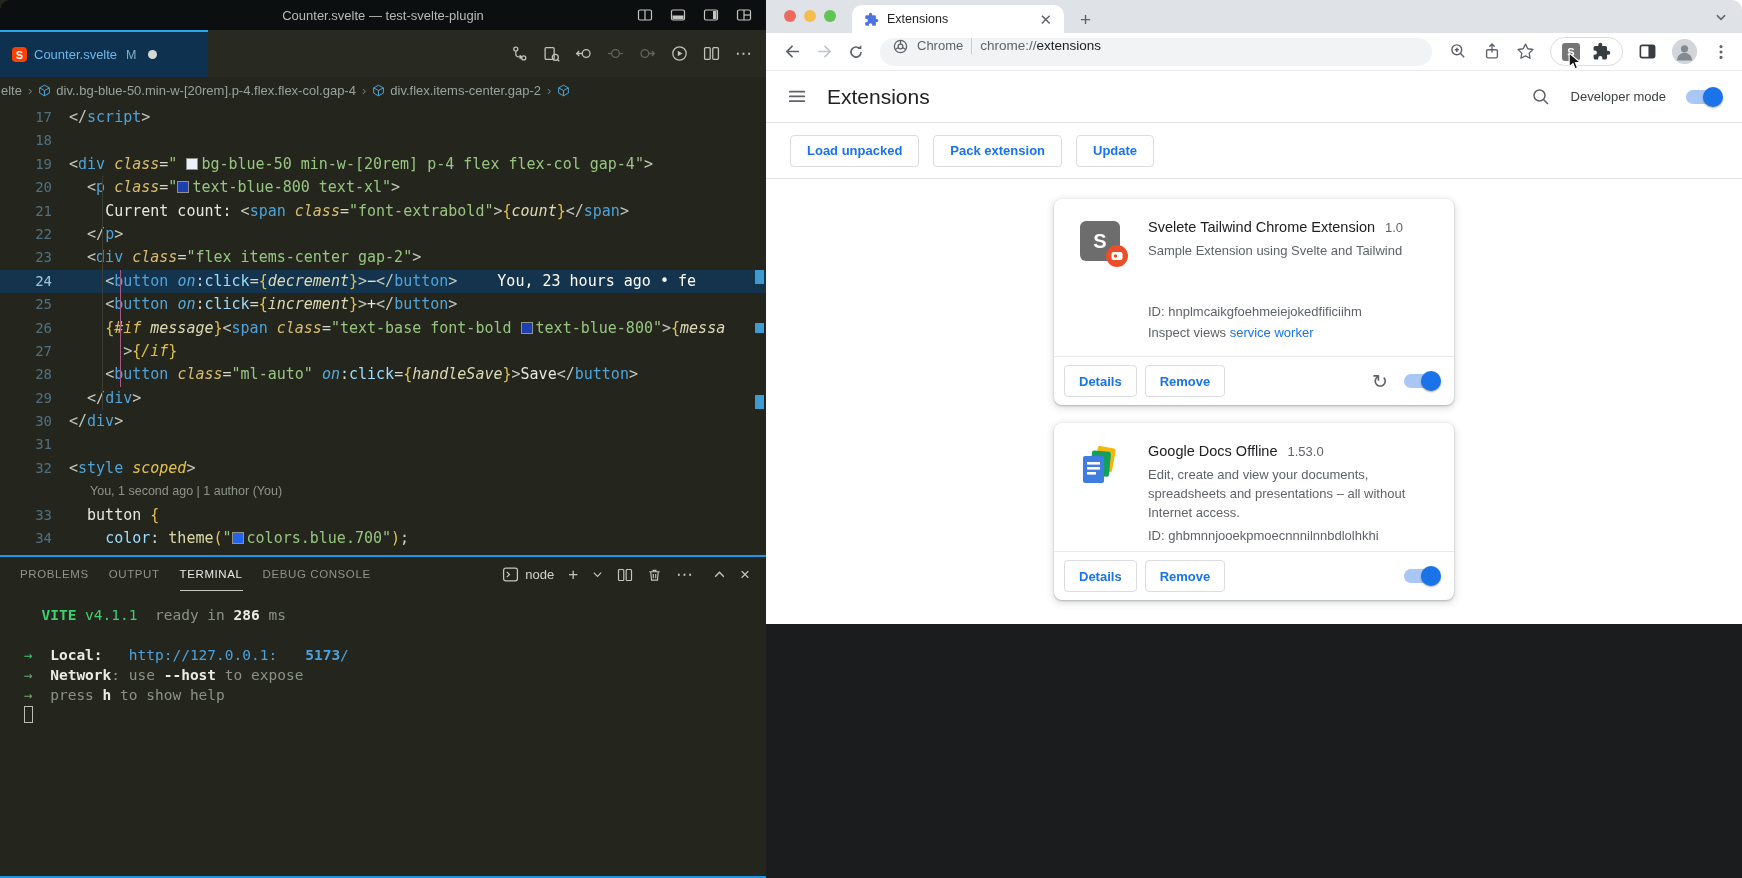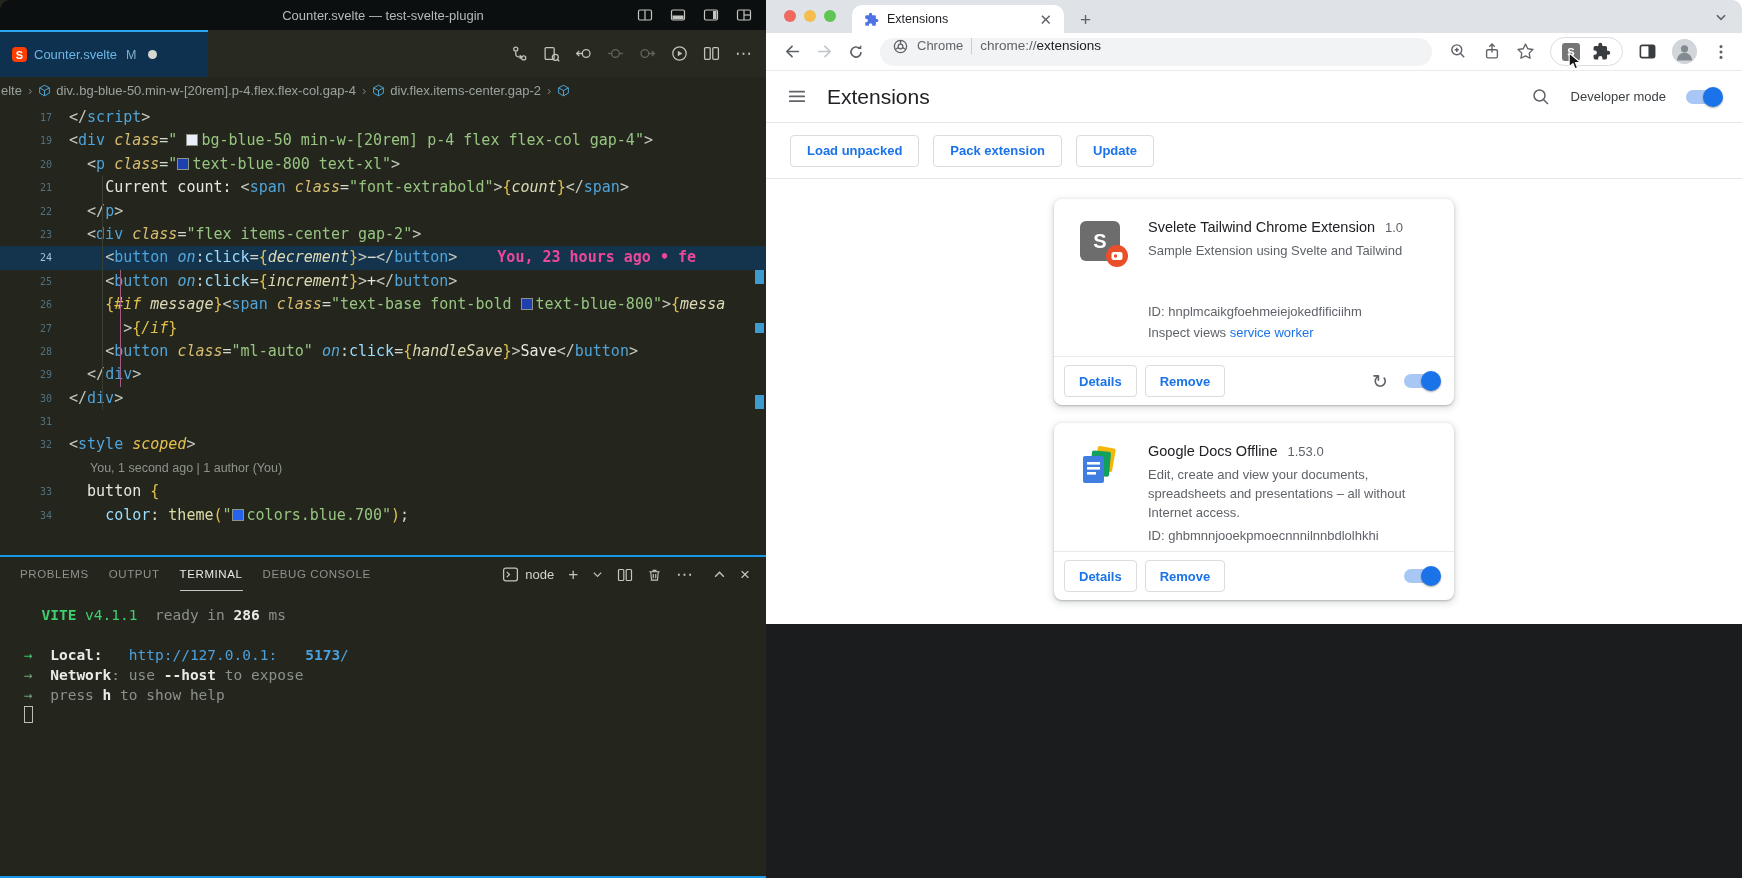--- a/index.html
+++ b/index.html
@@ -24,25 +24,25 @@
   .tab-dot { width:9px; height:9px; border-radius:50%; background:#d6d9d2; margin-left:4px; }
   .editor-actions { margin-left:auto; display:flex; align-items:center; gap:15px; padding-right:14px; }
   .breadcrumb { height:26px; display:flex; align-items:center; font-size:13px; color:#9aa29e; gap:5px;
     padding-left:1px; white-space:nowrap; overflow:hidden; flex:none; background:#24261e; }
   .crumb-sep { color:#6f7571; font-size:13px; padding:0 1px; }
   .crumb { color:#9aa29e; }
 
   .editor { position:relative; height:452px; overflow:hidden; padding-top:3px; flex:none; }
   .cl { display:flex; height:23.4px; line-height:23.4px; font-family:"DejaVu Sans Mono","Liberation Mono",monospace;
     font-size:15px; white-space:pre; overflow:hidden; }
-  .gn { width:52px; text-align:right; color:#51707e; flex:none; font-size:10px; }
+  .gn { width:52px; text-align:right; color:#51707e; flex:none; font-size:14px; }
   .gn-hl { color:#9dc6da; }
   .ct { padding-left:17px; color:#d6d9cc; }
   .hl { background:#14344e; }
-  .blame { color:#ec4899; padding-left:40px;font-weight:bold; }
+  .blame { color:#ffffff; padding-left:40px; }
   .lens { color:#8f948a; font-family:"Liberation Sans",sans-serif; font-size:12.5px; padding-left:38px; }
   .sw { display:inline-block; width:12px; height:12px; border:1px solid #8f9289; vertical-align:-1px; margin-right:3px; }
   .tk-tag { color:#4fa3d8; } .tk-br { color:#c3c7bb; } .tk-pu { color:#d4d7cc; }
   .tk-attr { color:#d8bd6e; font-style:italic; } .tk-attrb { color:#56a8d8; font-style:italic; }
   .tk-attrn { color:#9cdcfe; } .tk-str { color:#97c581; } .tk-bc { color:#e2c24c; }
   .tk-ex { color:#dcd9b4; font-style:italic; } .tk-kw { color:#e2c24c; font-style:italic; }
   .tk-tx { color:#e6e8dd; } .tk-pl { color:#d6d9cc; } .tk-prop { color:#9cdcfe; } .tk-fn { color:#dcdcaa; }
   .guide { position:absolute; width:1px; }
   .rmark { position:absolute; right:2px; width:9px; background:#3d9bd0; }
 
@@ -233,20 +233,21 @@
           <g fill="none" stroke="#4fb0e8" stroke-width="1.1">
             <path d="M8 1.5 14 4.8v6.4L8 14.5 2 11.2V4.8z"></path>
             <path d="M2 4.8 8 8l6-3.2M8 8v6.5"></path>
           </g>
         </svg>
     </div>
 
     <div class="editor">
       <div>
           <div class="cl"><span class="gn">17</span><span class="ct"><span class="tk-br">&lt;/</span><span class="tk-tag">script</span><span class="tk-br">&gt;</span></span></div>
+          <div class="cl"><span class="gn">18</span><span class="ct"></span></div>
           <div class="cl"><span class="gn">19</span><span class="ct"><span class="tk-br">&lt;</span><span class="tk-tag">div</span><span class="tk-pl"> </span><span class="tk-attr">class</span><span class="tk-pu">=</span><span class="tk-str">" </span><span class="sw" style="background: rgb(233, 238, 249);"></span><span class="tk-str">bg-blue-50 min-w-[20rem] p-4 flex flex-col gap-4"</span><span class="tk-br">&gt;</span></span></div>
           <div class="cl"><span class="gn">20</span><span class="ct"><span class="tk-pl">  </span><span class="tk-br">&lt;</span><span class="tk-tag">p</span><span class="tk-pl"> </span><span class="tk-attr">class</span><span class="tk-pu">=</span><span class="tk-str">"</span><span class="sw" style="background: rgb(30, 64, 175);"></span><span class="tk-str">text-blue-800 text-xl"</span><span class="tk-br">&gt;</span></span></div>
           <div class="cl"><span class="gn">21</span><span class="ct"><span class="tk-pl">    </span><span class="tk-tx">Current count: </span><span class="tk-br">&lt;</span><span class="tk-tag">span</span><span class="tk-pl"> </span><span class="tk-attr">class</span><span class="tk-pu">=</span><span class="tk-str">"font-extrabold"</span><span class="tk-br">&gt;</span><span class="tk-bc">{</span><span class="tk-ex">count</span><span class="tk-bc">}</span><span class="tk-br">&lt;/</span><span class="tk-tag">span</span><span class="tk-br">&gt;</span></span></div>
           <div class="cl"><span class="gn">22</span><span class="ct"><span class="tk-pl">  </span><span class="tk-br">&lt;/</span><span class="tk-tag">p</span><span class="tk-br">&gt;</span></span></div>
           <div class="cl"><span class="gn">23</span><span class="ct"><span class="tk-pl">  </span><span class="tk-br">&lt;</span><span class="tk-tag">div</span><span class="tk-pl"> </span><span class="tk-attr">class</span><span class="tk-pu">=</span><span class="tk-str">"flex items-center gap-2"</span><span class="tk-br">&gt;</span></span></div>
           <div class="cl hl"><span class="gn gn-hl">24</span><span class="ct"><span class="tk-pl">    </span><span class="tk-br">&lt;</span><span class="tk-tag">button</span><span class="tk-pl"> </span><span class="tk-attrb">on</span><span class="tk-pu">:</span><span class="tk-attrn">click</span><span class="tk-pu">=</span><span class="tk-bc">{</span><span class="tk-ex">decrement</span><span class="tk-bc">}</span><span class="tk-br">&gt;</span><span class="tk-tx">−</span><span class="tk-br">&lt;/</span><span class="tk-tag">button</span><span class="tk-br">&gt;</span><span class="blame">You, 23 hours ago • fe</span></span></div>
           <div class="cl"><span class="gn">25</span><span class="ct"><span class="tk-pl">    </span><span class="tk-br">&lt;</span><span class="tk-tag">button</span><span class="tk-pl"> </span><span class="tk-attrb">on</span><span class="tk-pu">:</span><span class="tk-attrn">click</span><span class="tk-pu">=</span><span class="tk-bc">{</span><span class="tk-ex">increment</span><span class="tk-bc">}</span><span class="tk-br">&gt;</span><span class="tk-tx">+</span><span class="tk-br">&lt;/</span><span class="tk-tag">button</span><span class="tk-br">&gt;</span></span></div>
           <div class="cl"><span class="gn">26</span><span class="ct"><span class="tk-pl">    </span><span class="tk-bc">{</span><span class="tk-kw">#if</span><span class="tk-pl"> </span><span class="tk-ex">message</span><span class="tk-bc">}</span><span class="tk-br">&lt;</span><span class="tk-tag">span</span><span class="tk-pl"> </span><span class="tk-attr">class</span><span class="tk-pu">=</span><span class="tk-str">"text-base font-bold </span><span class="sw" style="background: rgb(30, 64, 175);"></span><span class="tk-str">text-blue-800"</span><span class="tk-br">&gt;</span><span class="tk-bc">{</span><span class="tk-ex">messa</span></span></div>
           <div class="cl"><span class="gn">27</span><span class="ct"><span class="tk-pl">      </span><span class="tk-br">&gt;</span><span class="tk-bc">{</span><span class="tk-kw">/if</span><span class="tk-bc">}</span></span></div>
           <div class="cl"><span class="gn">28</span><span class="ct"><span class="tk-pl">    </span><span class="tk-br">&lt;</span><span class="tk-tag">button</span><span class="tk-pl"> </span><span class="tk-attr">class</span><span class="tk-pu">=</span><span class="tk-str">"ml-auto"</span><span class="tk-pl"> </span><span class="tk-attrb">on</span><span class="tk-pu">:</span><span class="tk-attrn">click</span><span class="tk-pu">=</span><span class="tk-bc">{</span><span class="tk-ex">handleSave</span><span class="tk-bc">}</span><span class="tk-br">&gt;</span><span class="tk-tx">Save</span><span class="tk-br">&lt;/</span><span class="tk-tag">button</span><span class="tk-br">&gt;</span></span></div>

